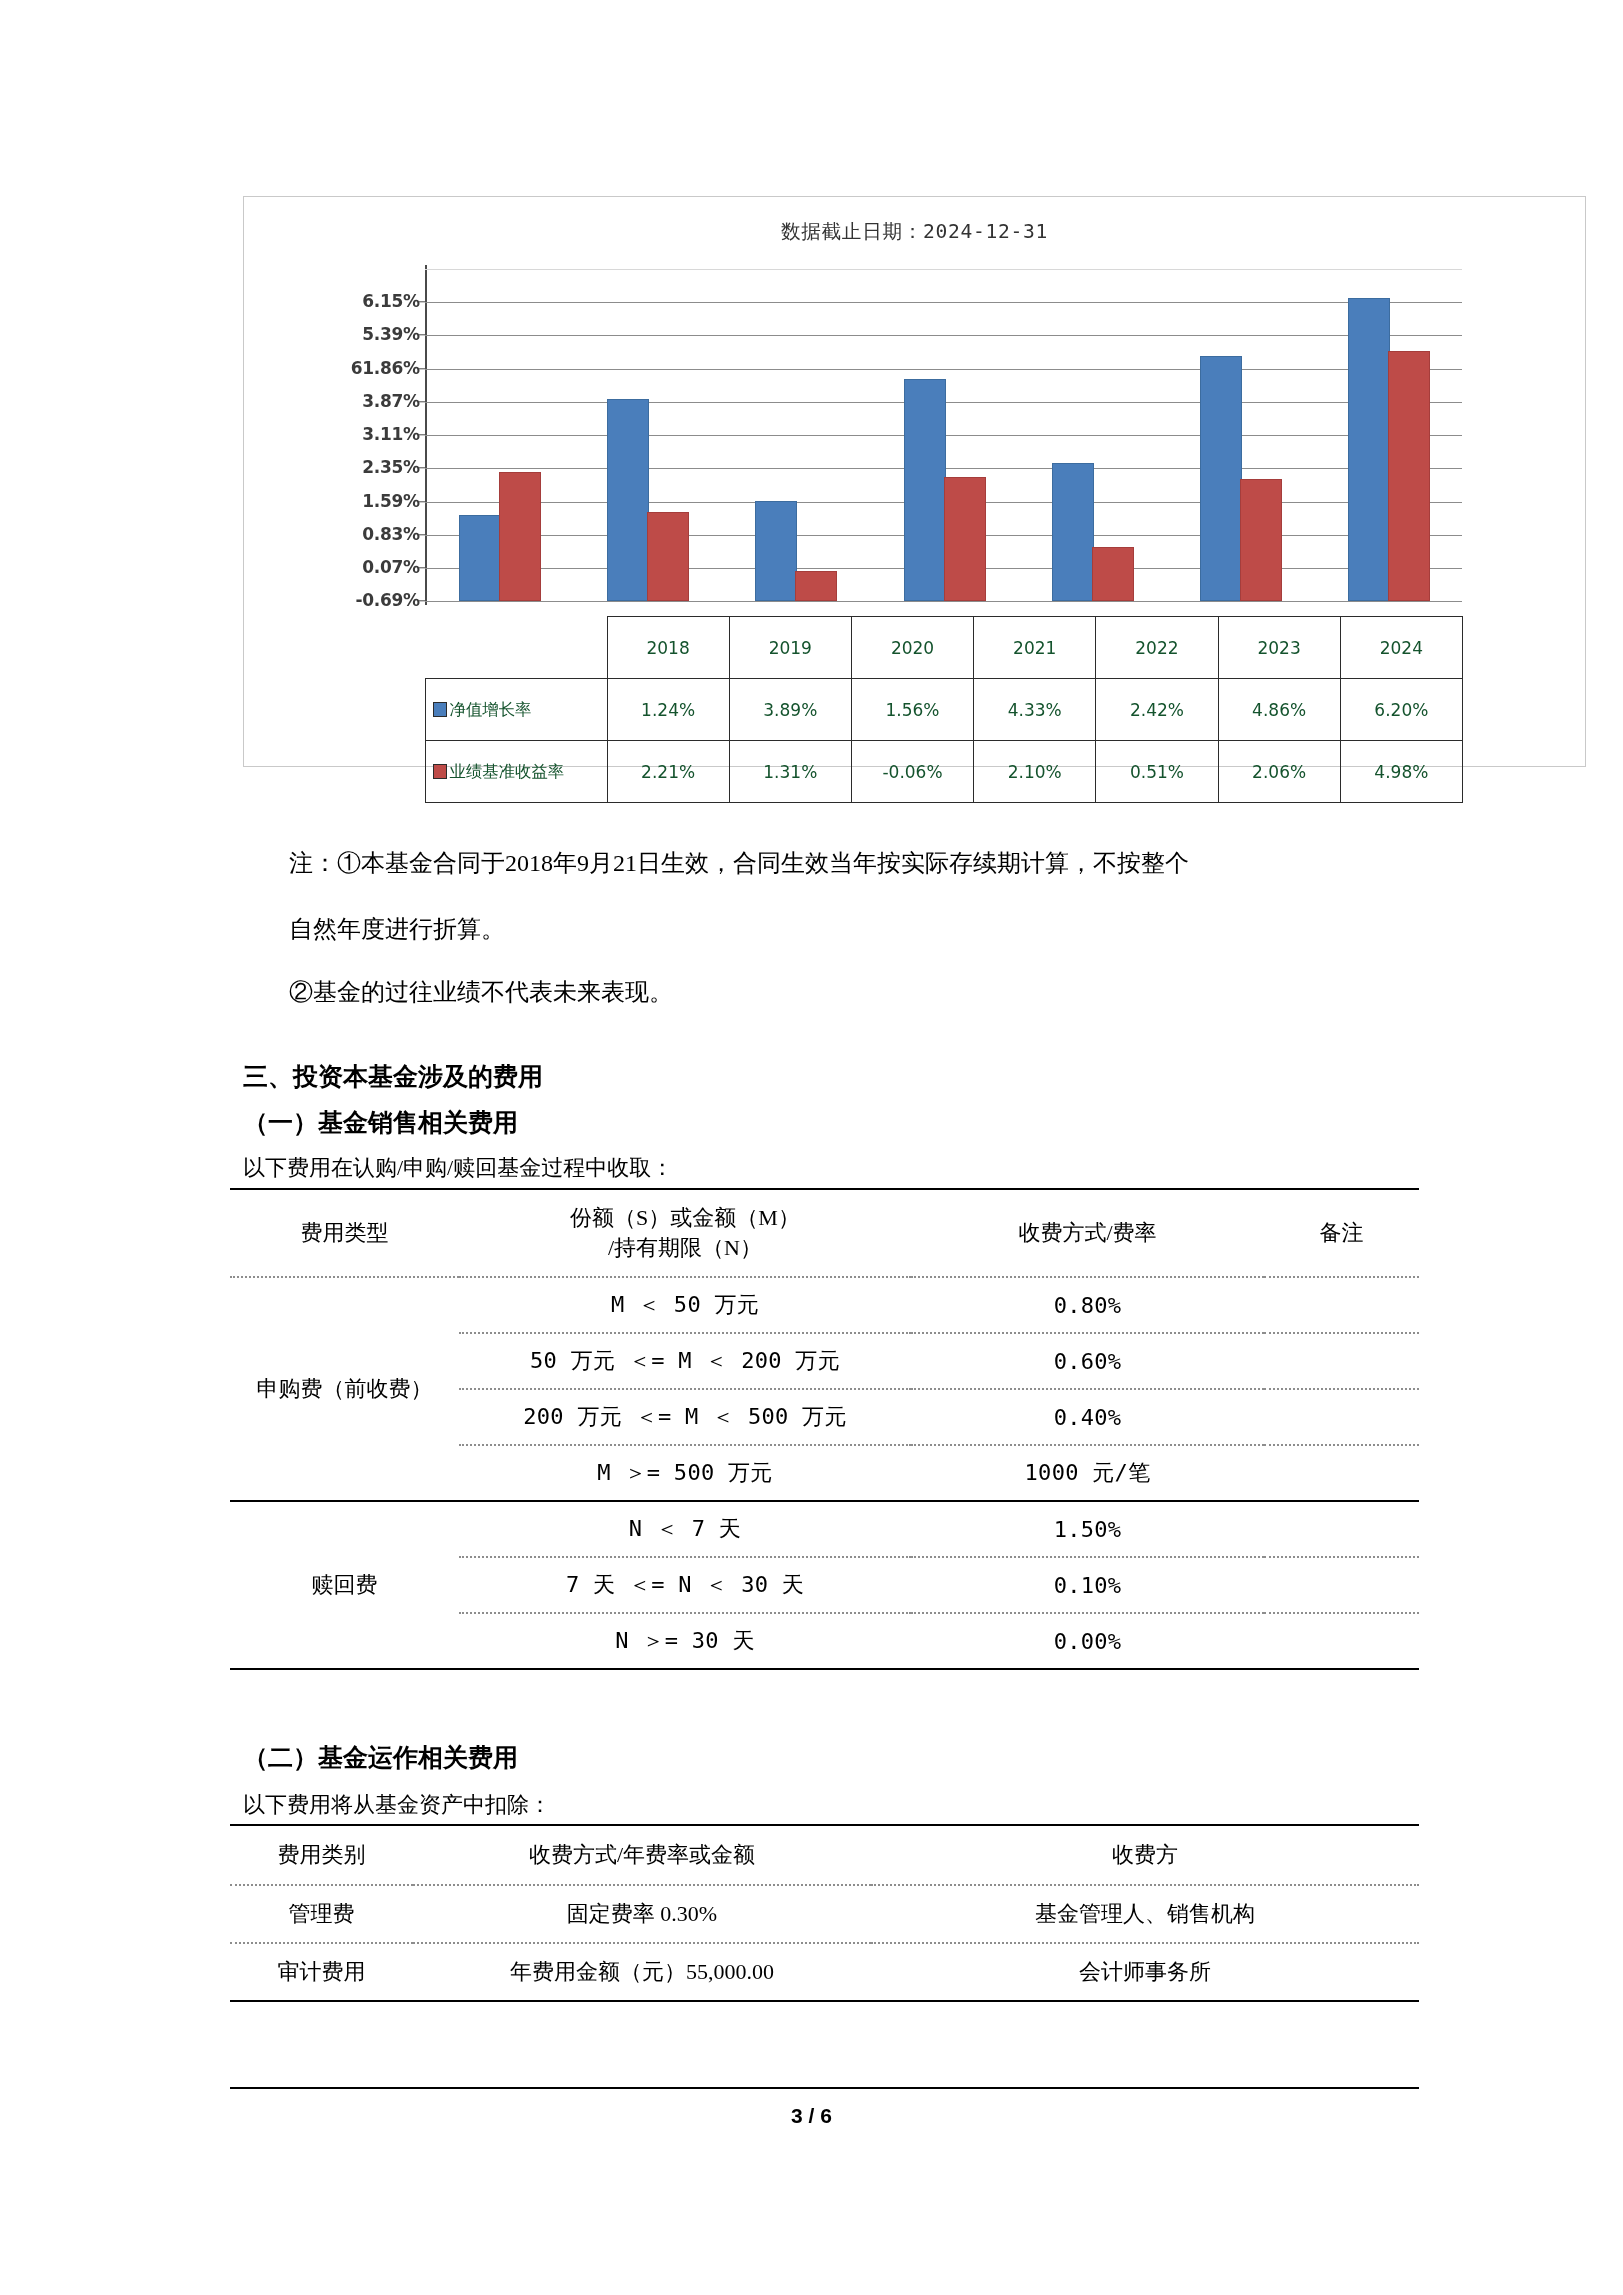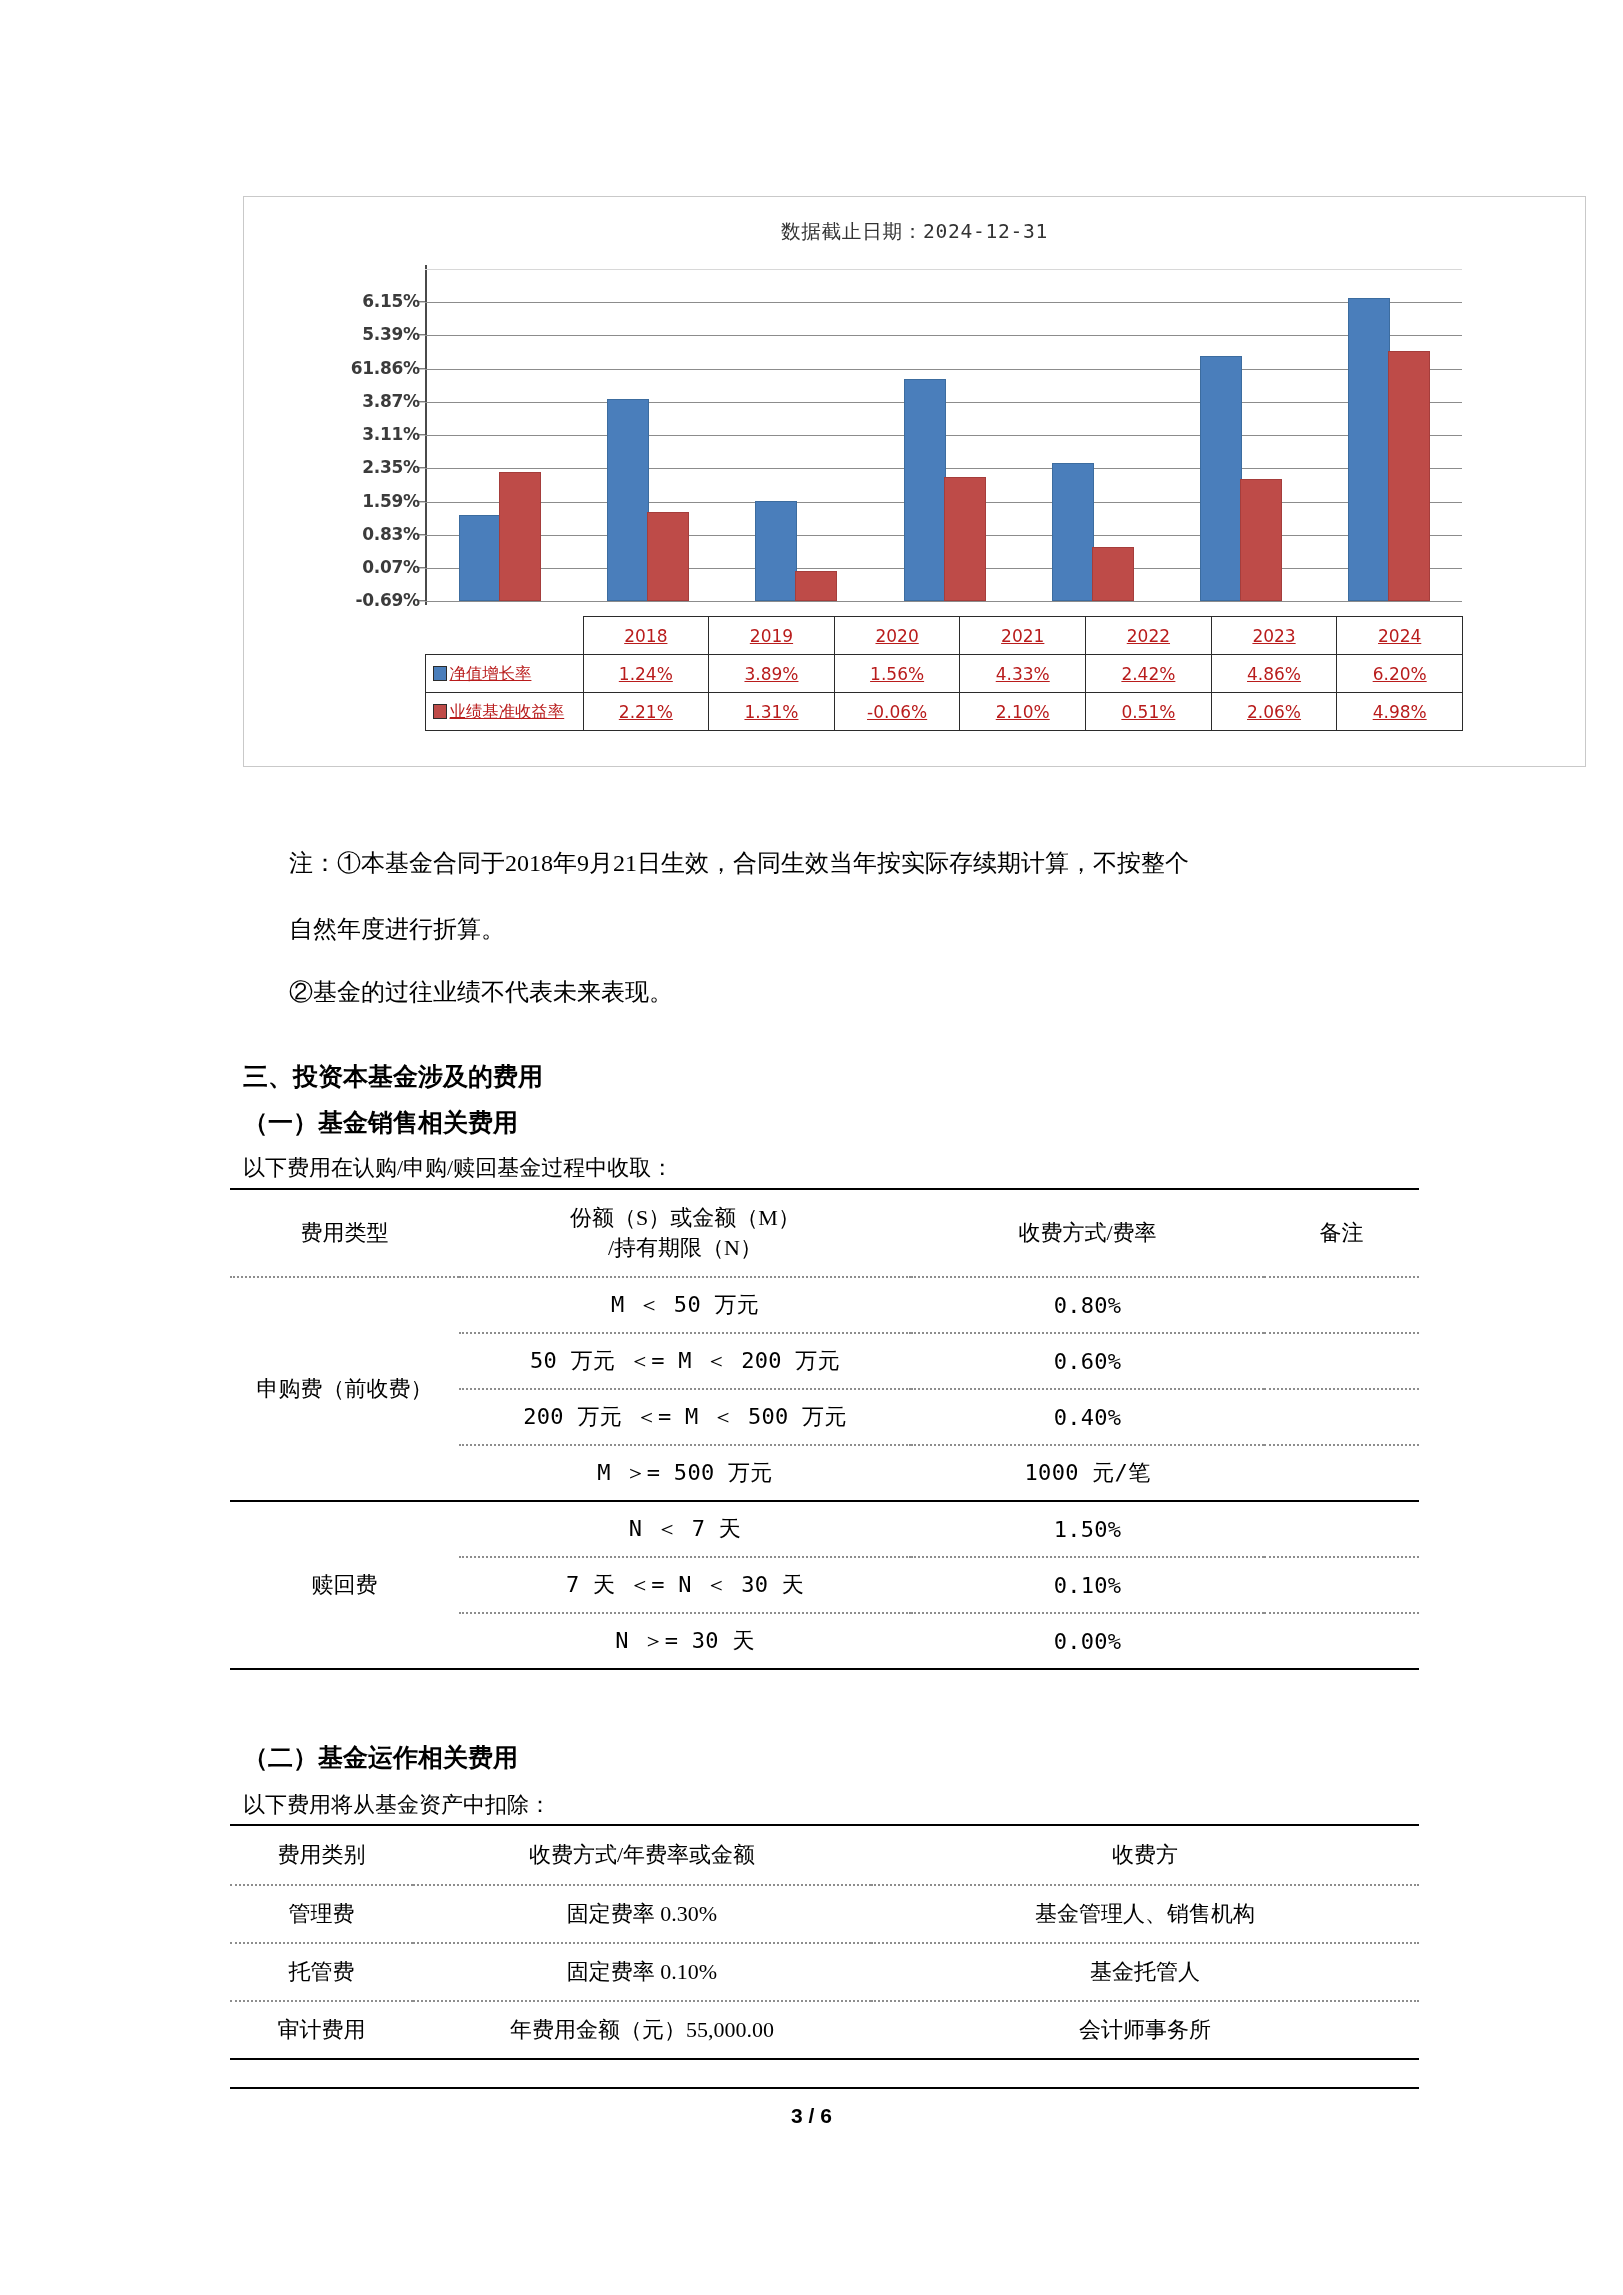--- a/index.html
+++ b/index.html
@@ -104,24 +104,23 @@
     top: 419px;
     width: 1038px;
     border-collapse: collapse;
     table-layout: fixed;
   }
   .datatable td {
     border: 1.3px solid #2b2b2b;
     text-align: center;
     font-family: "DejaVu Sans", sans-serif;
     font-size: 17px;
-    color: #b91c1c;
+    color: #14532d;
     height: 37px;
-    padding: 0;
-    text-decoration: underline;
+    padding: 12px;
   }
   .datatable td.legendcell {
     text-align: left;
     padding-left: 6.5px;
     white-space: nowrap;
     font-size: 15.7px;
   }
   .datatable tr.hdr td { font-weight: normal; }
   .swatch {
     display: inline-block;
@@ -385,25 +384,20 @@
       <tr class="solid-top dashed-bottom" style="height:60px">
         <th>费用类别</th>
         <th>收费方式/年费率或金额</th>
         <th>收费方</th>
       </tr>
       <tr class="dashed-bottom" style="height:58px">
         <td>管理费</td>
         <td>固定费率 0.30%</td>
         <td>基金管理人、销售机构</td>
       </tr>
-      <tr class="dashed-bottom" style="height:58px">
-        <td>托管费</td>
-        <td>固定费率 0.10%</td>
-        <td>基金托管人</td>
-      </tr>
       <tr class="solid-bottom" style="height:58px">
         <td>审计费用</td>
         <td>年费用金额（元）55,000.00</td>
         <td>会计师事务所</td>
       </tr>
     </tbody>
   </table>
 
   <div class="pagefoot-rule"></div>
   <div class="pagenum">3 / 6</div>

